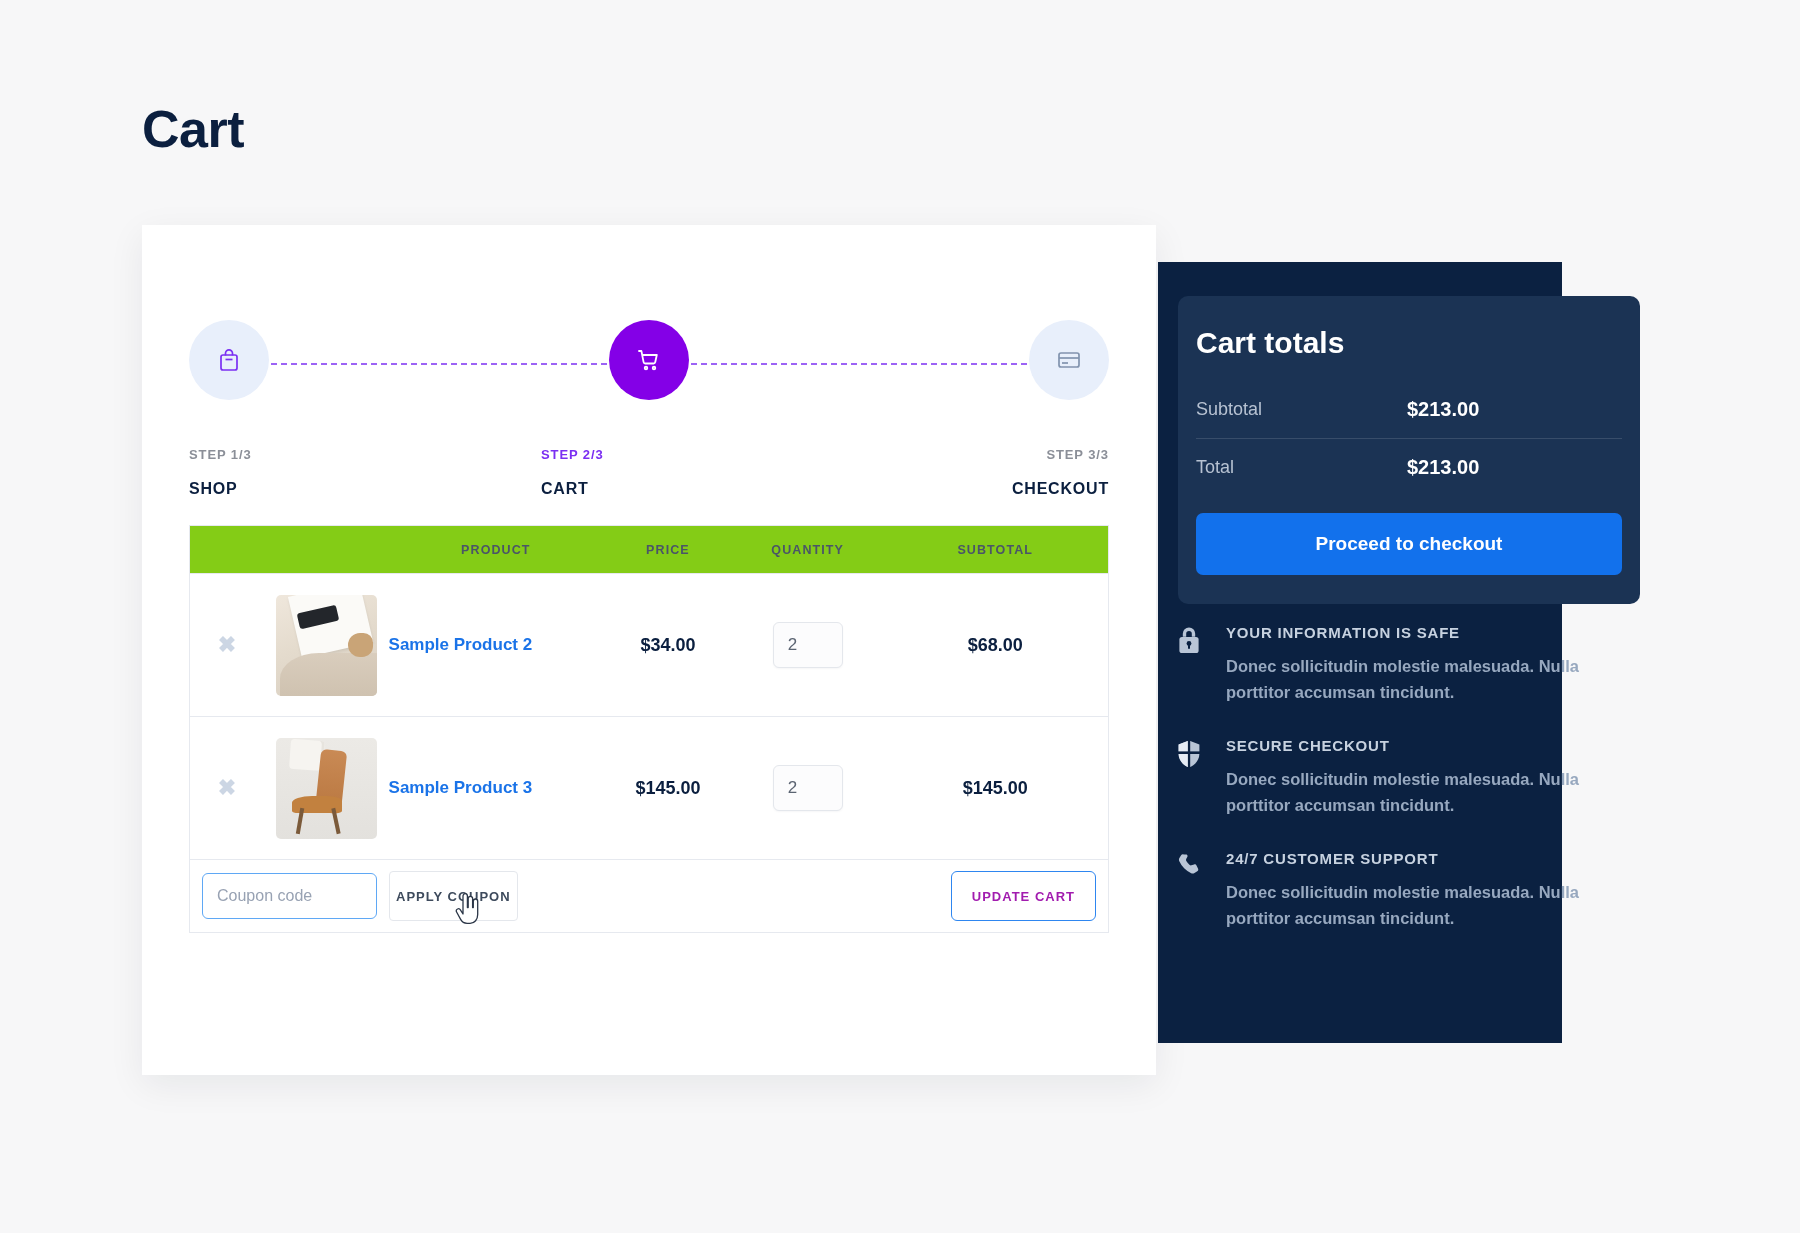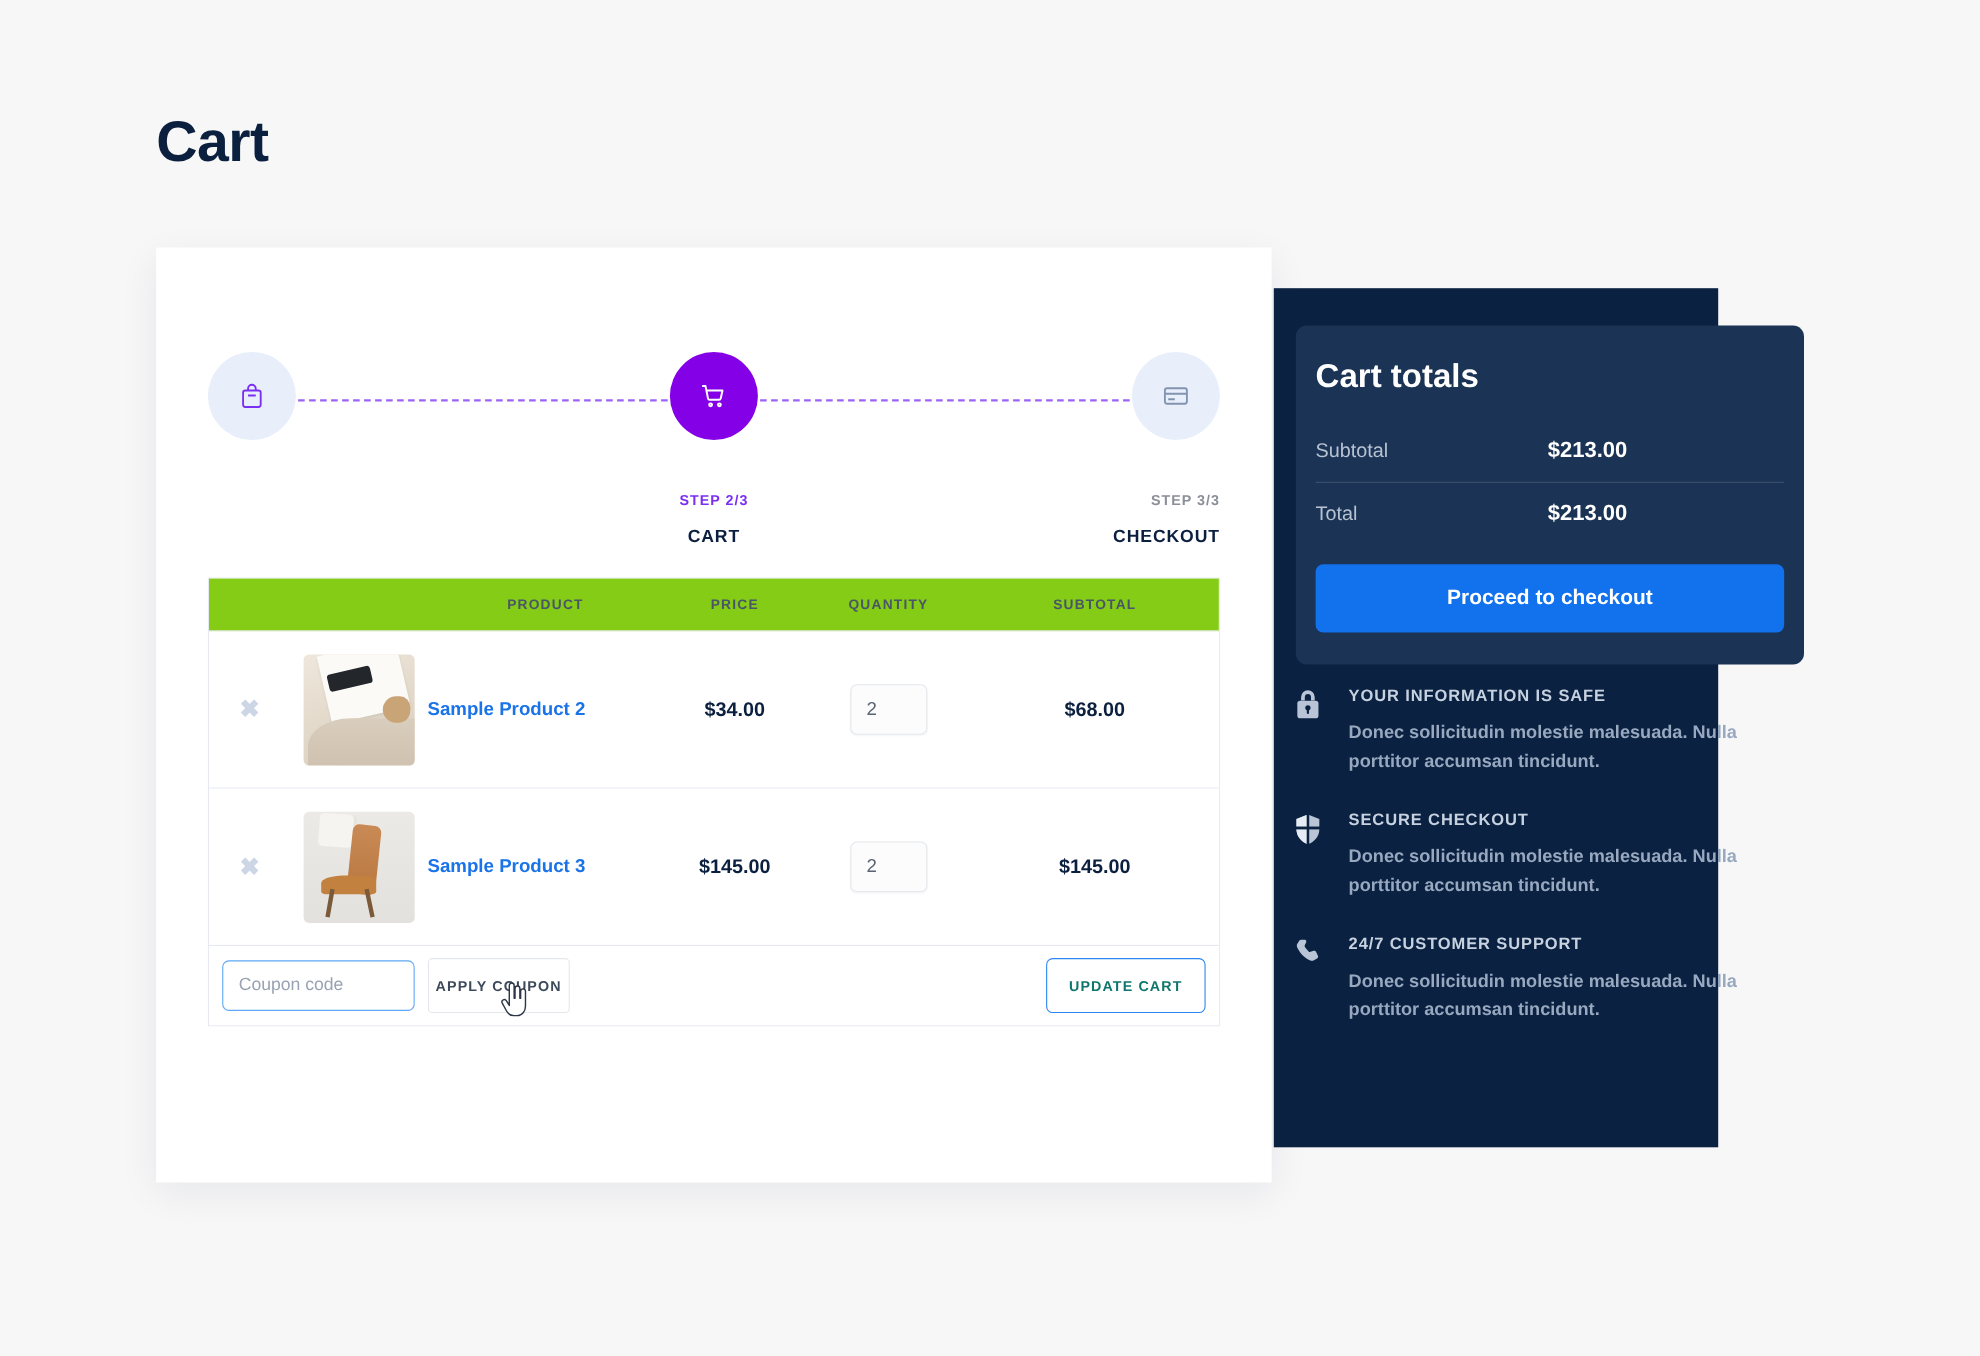--- a/index.html
+++ b/index.html
@@ -39,21 +39,21 @@
     background: #e8effb;
   }
   .step-circle.s1 { left: 0; }
   .step-circle.s2 { left: 420px; background: #8400e7; }
   .step-circle.s3 { left: 840px; }
   .step-circle svg { display: block; }
 
   .step-labels { position: absolute; left: 47px; top: 222px; width: 920px; height: 60px; }
   .step-col { position: absolute; width: 240px; }
   .step-col.c1 { left: 0; text-align: left; }
-  .step-col.c2 { left: 340px; text-align: center; }
+  .step-col.c2 { left: 352px; }
   .step-col.c3 { left: 680px; text-align: right; }
   .step-num {
     font-size: 13px; font-weight: 700; letter-spacing: .9px;
     color: #8b8f98; margin-bottom: 18px;
   }
   .step-num.active { color: #7b2ff2; }
   .step-name {
     font-size: 16px; font-weight: 700; letter-spacing: .8px; color: #0b1f3f;
   }
   .step-name.muted { color: #0b1f3f; }
@@ -161,21 +161,21 @@
   .coupon-input::placeholder { color: #98a2b3; }
   .btn-apply {
     margin-left: 12px; height: 50px; padding: 0 6px;
     border: 1px solid #e4e7ec; border-radius: 4px; background: #fff;
     font-size: 13px; font-weight: 700; letter-spacing: 1px; color: #3d4a5c;
     cursor: pointer; font-family: "Liberation Sans", sans-serif;
   }
   .btn-update {
     margin-left: auto; height: 50px; padding: 0 20px;
     border: 1px solid #2e86f0; border-radius: 6px; background: #fff;
-    font-size: 13px; font-weight: 700; letter-spacing: 1px; color: #0f766e;
+    font-size: 13px; font-weight: 700; letter-spacing: 1px; color: #a21caf;
     cursor: pointer; font-family: "Liberation Sans", sans-serif;
   }
 
   
   .cursor { position: absolute; left: 455px; top: 893px; width: 26px; height: 32px; }
 
   
   .sidebar {
     position: absolute; left: 1158px; top: 262px;
     width: 404px; height: 781px;
@@ -250,20 +250,24 @@
           <svg width="24" height="20" viewBox="0 0 24 20" fill="none" stroke="#8193ae" stroke-width="1.7">
             <rect x="2" y="3" width="20" height="14" rx="2"></rect>
             <line x1="2" y1="8" x2="22" y2="8"></line>
             <line x1="5" y1="13" x2="11" y2="13"></line>
           </svg>
         </span>
       </div>
     </div>
 
     <div class="step-labels">
+      <div class="step-col c1">
+        <div class="step-num">STEP 1/3</div>
+        <div class="step-name">SHOP</div>
+      </div>
       <div class="step-col c2">
         <div class="step-num active">STEP 2/3</div>
         <div class="step-name">CART</div>
       </div>
       <div class="step-col c3">
         <div class="step-num">STEP 3/3</div>
         <div class="step-name muted">CHECKOUT</div>
       </div>
     </div>
 

